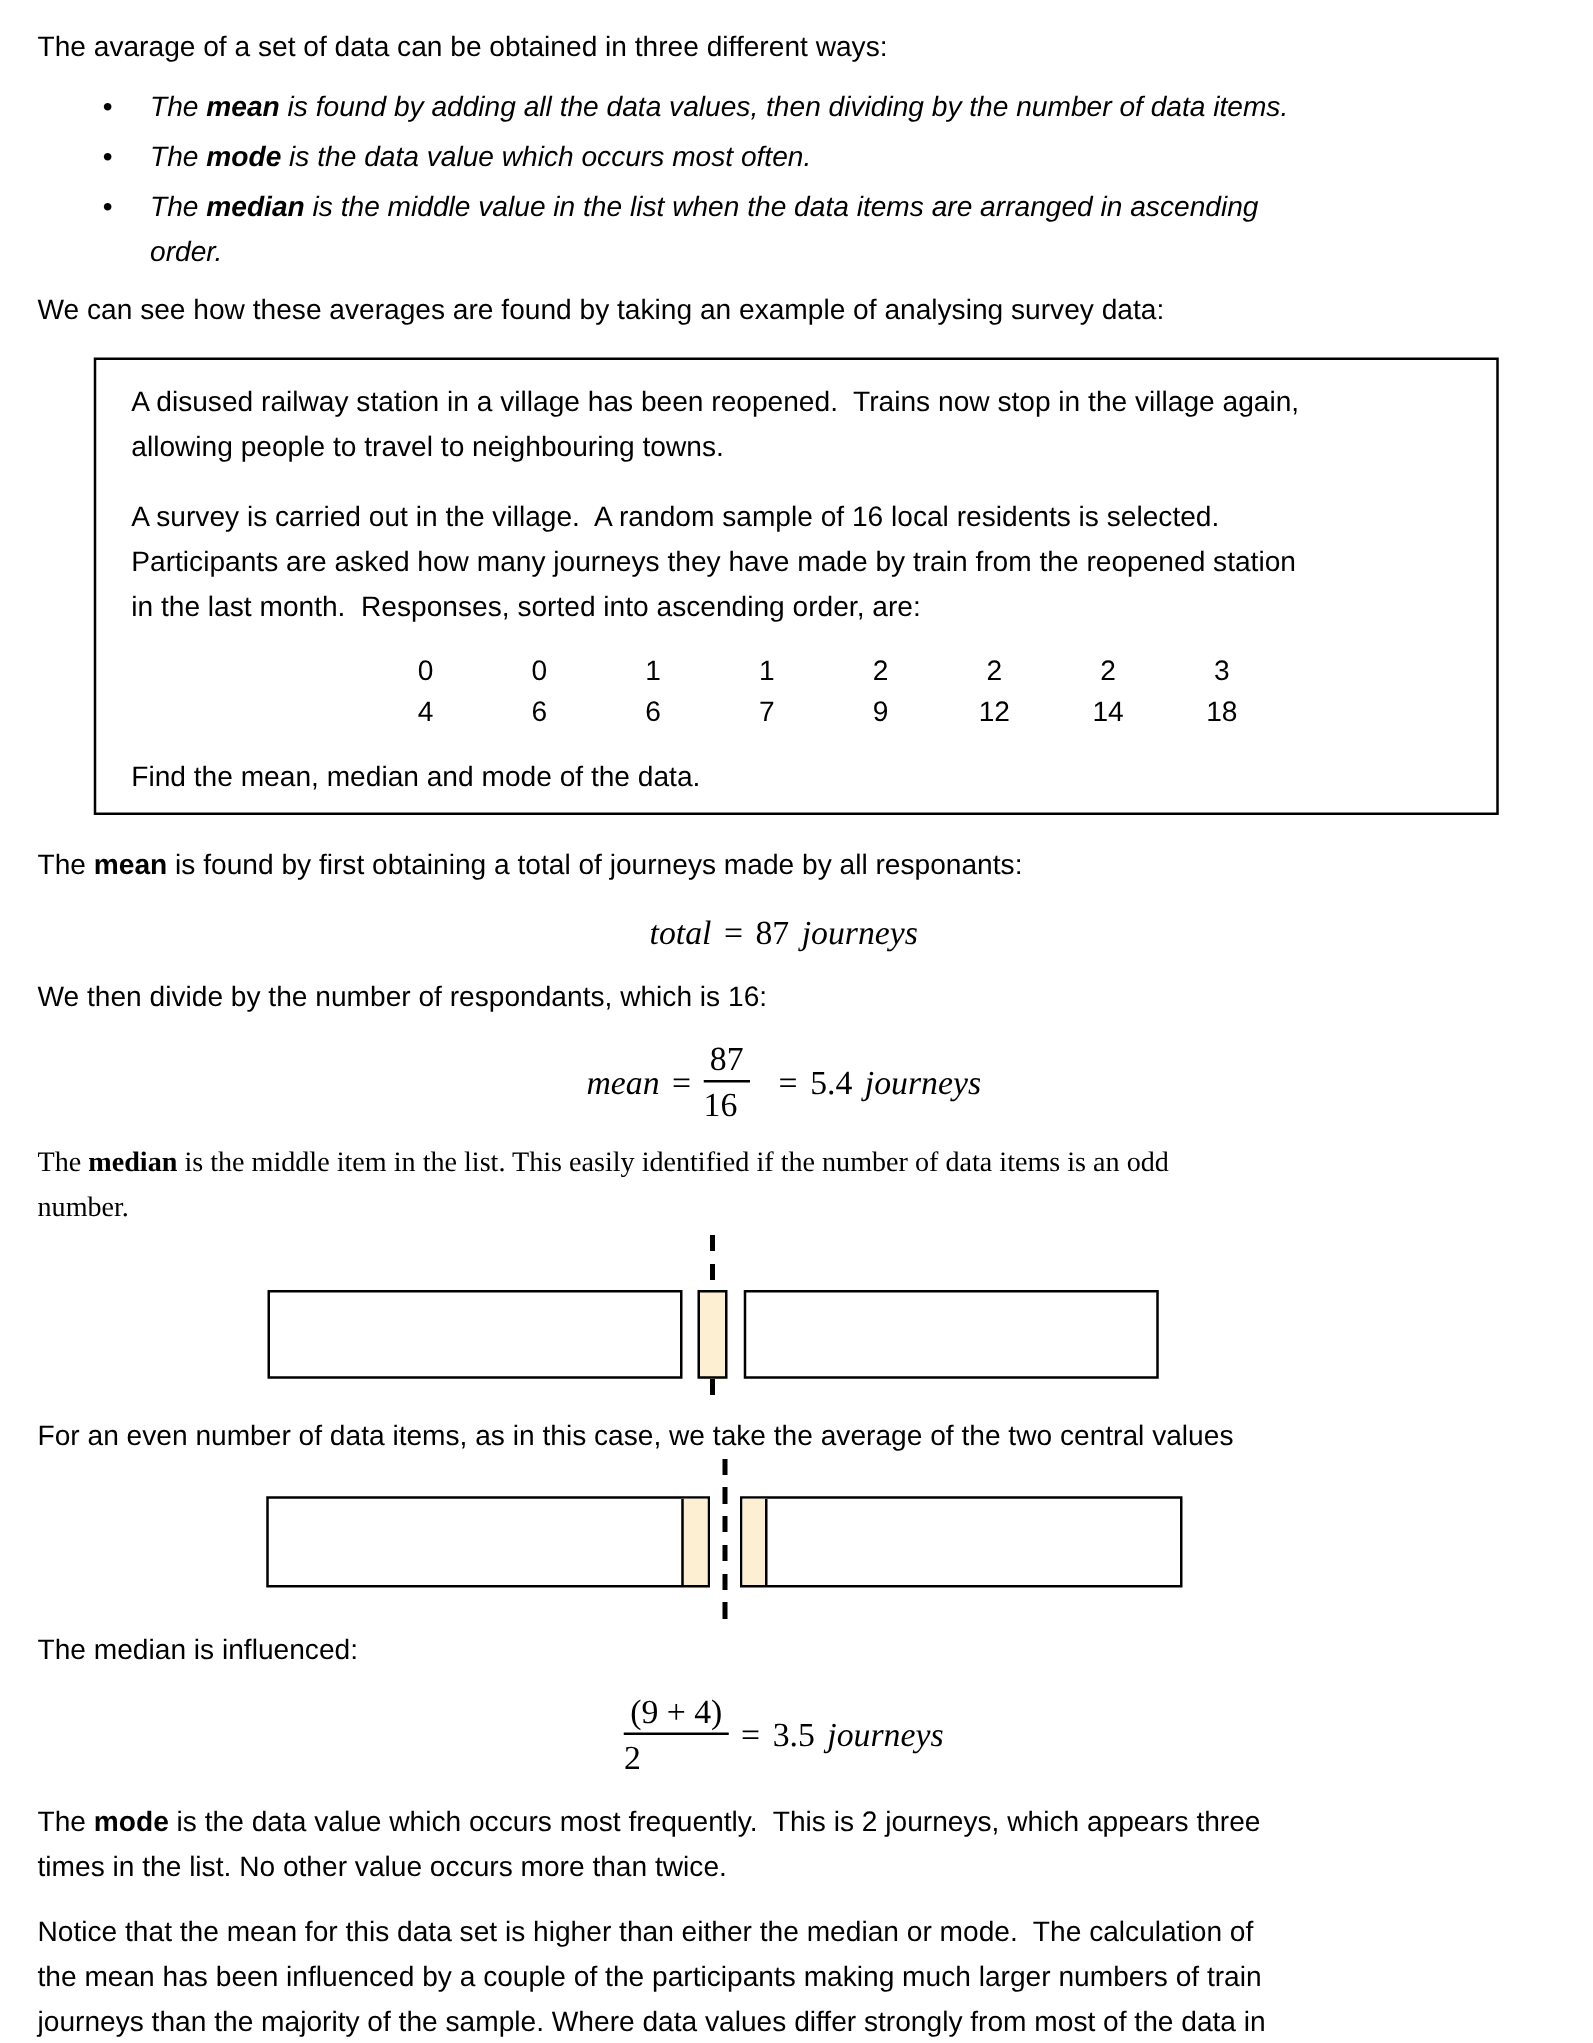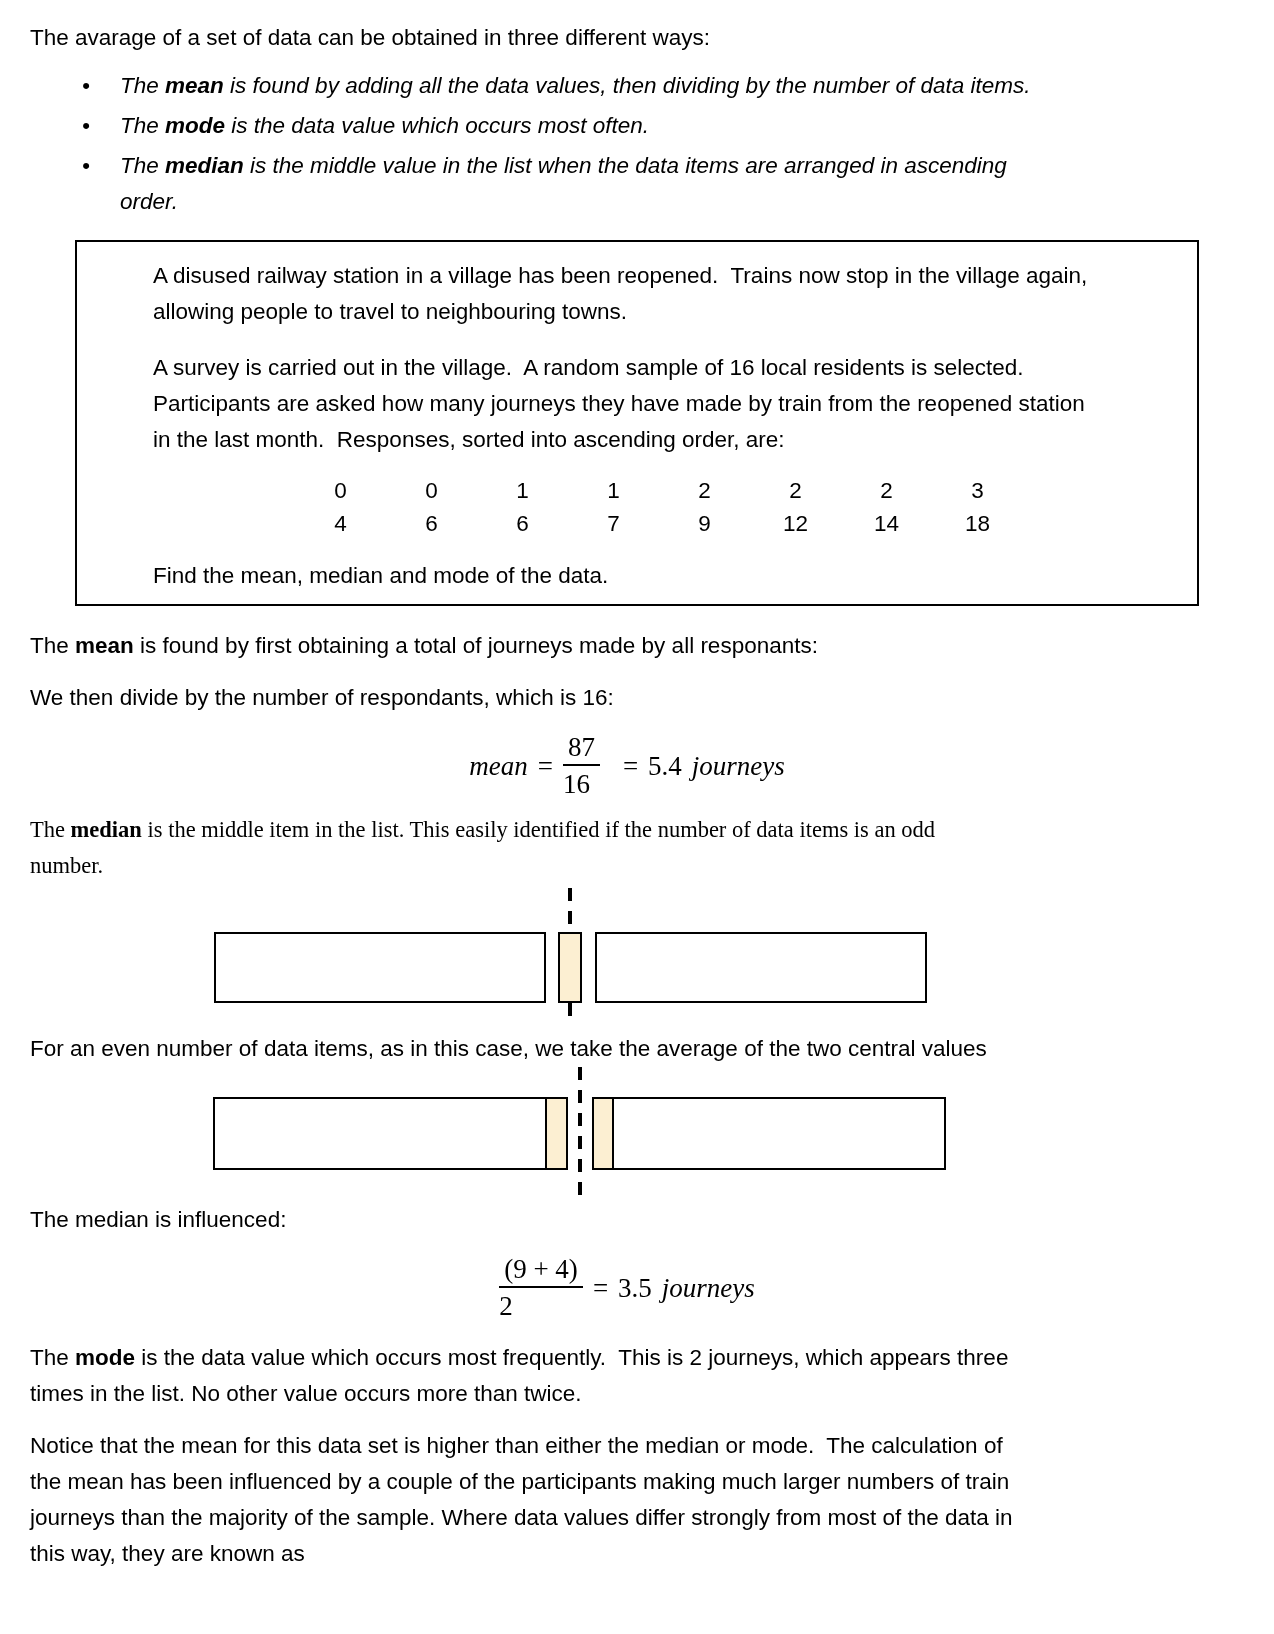--- a/index.html
+++ b/index.html
@@ -20,21 +20,21 @@
   .bullets li { position: relative; padding-left: 90px; margin-bottom: 4px; font-style: italic; }
   .bullets li::before { content: "\2022"; position: absolute; left: 52px; top: 0; }
 
   .transition { margin-top: 10px; }
 
   .example-box {
     border: 2px solid var(--line, #000);
     margin: 20px 0 0 45px; width: 1124px;
     padding: 16px 28px 10px;
   }
-  .example-box p { line-height: 36px; margin-left: 48px; }
+  .example-box p { line-height: 36px; }
   .ebp2 { margin-top: 20px; }
   .data-grid { display: grid; grid-template-columns: repeat(8, 91px); margin: 16px 0 18px 190px; }
   .data-grid span { text-align: center; line-height: 33px; }
 
   .lead { margin-top: 22px; }
   .divide-para { margin-top: 16px; }
 
   .math-line, .math-row {
     font-family: "Liberation Serif", serif;
     font-size: 27px; color: var(--ink, #000);
@@ -82,20 +82,21 @@
 
   <p><span>The avarage of a set of data can be obtained in three different ways:</span></p>
 
   <ul class="bullets">
     <li><span>The </span><b>mean</b><span> is found by adding all the data values, then dividing by the number of data items.</span></li>
     <li><span>The </span><b>mode</b><span> is the data value which occurs most often.</span></li>
     <li><span>The </span><b>median</b><span> is the middle value in the list when the data items are arranged in ascending
 order.</span></li>
   </ul>
 
+  <p class="transition">We can see how these averages are found by taking an example of analysing survey data:</p>
 
   <div class="example-box">
     <p>A disused railway station in a village has been reopened.  Trains now stop in the village again,
 allowing people to travel to neighbouring towns.</p>
     <p class="ebp2">A survey is carried out in the village.  A random sample of 16 local residents is selected.
 Participants are asked how many journeys they have made by train from the reopened station
 in the last month.  Responses, sorted into ascending order, are:</p>
     <div class="data-grid">
       <span>0</span>
       <span>0</span>
@@ -112,20 +113,21 @@
       <span>9</span>
       <span>12</span>
       <span>14</span>
       <span>18</span>
     </div>
     <p>Find the mean, median and mode of the data.</p>
   </div>
 
   <p class="lead"><span>The </span><b>mean</b><span> is found by first obtaining a total of journeys made by all responants:</span></p>
 
+  <div class="math-line"><span class="mvar">total</span><span>=</span><span>87</span><span class="munit">journeys</span></div>
 
   <p class="divide-para">We then divide by the number of respondants, which is 16:</p>
 
   <div class="math-row">
     <span class="mvar">mean</span>
     <span>=</span>
     <span class="frac">
       <span class="num">87</span>
       <span class="den">16</span>
     </span>

